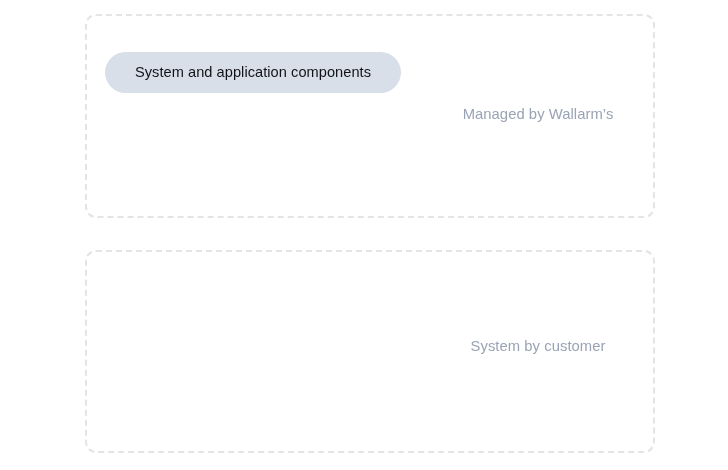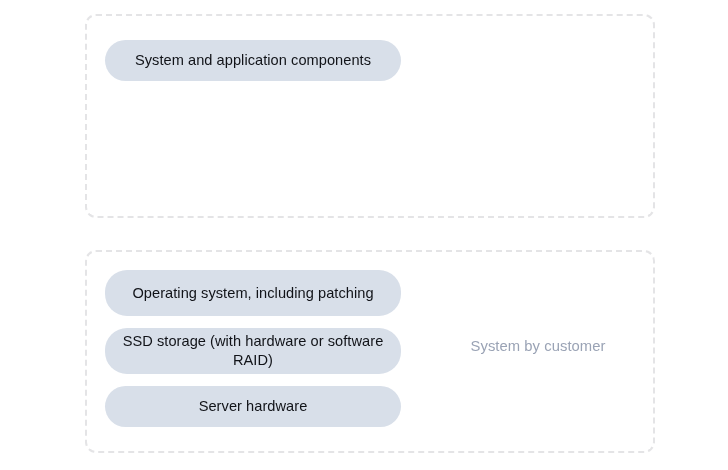--- a/index.html
+++ b/index.html
@@ -52,21 +52,21 @@
   
   .pill-stack {
     position: absolute;
     left: 18px;
     display: flex;
     flex-direction: column;
     width: 296px;
   }
 
   .top .pill-stack {
-    top: 24px;
+    top: 36px;
     gap: 14px;
   }
 
   .bottom .pill-stack {
     top: 18px;
     gap: 12px;
   }
 
   .pill {
     box-sizing: border-box;
@@ -124,38 +124,27 @@
 
   <div class="group top">
 
     <div class="pill-stack">
       <div class="pill h1">
         <span class="pill-text">System and application components</span>
       </div>
     </div>
 
     <div class="caption">
-      <br>
+      <span>Managed by Wallarm’s</span><br>
     </div>
 
   </div>
 
   <div class="group bottom">
 
-    <div class="pill-stack">
-      <div class="pill h2">
-        <span class="pill-text">Operating system, including patching</span>
-      </div>
-      <div class="pill h2">
-        <span class="pill-text">SSD storage (with hardware or software RAID)</span>
-      </div>
-      <div class="pill h1">
-        <span class="pill-text">Server hardware</span>
-      </div>
-    </div>
 
     <div class="caption">
       <span>System by customer</span>
     </div>
 
   </div>
 
 </div>
 
 </body></html>

